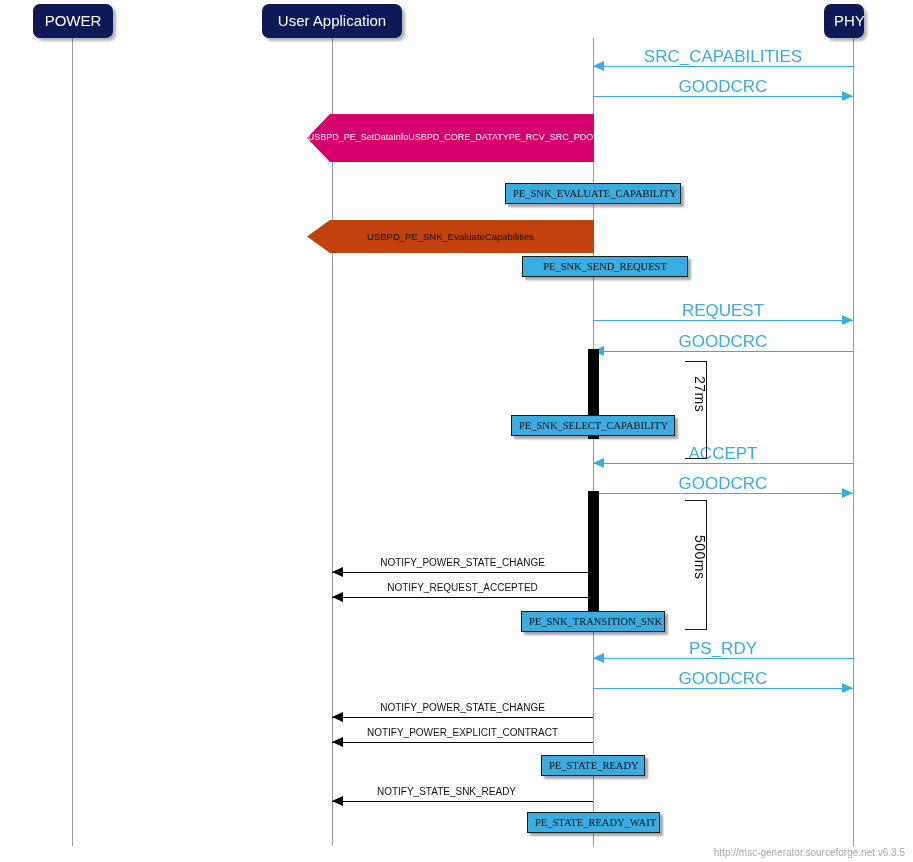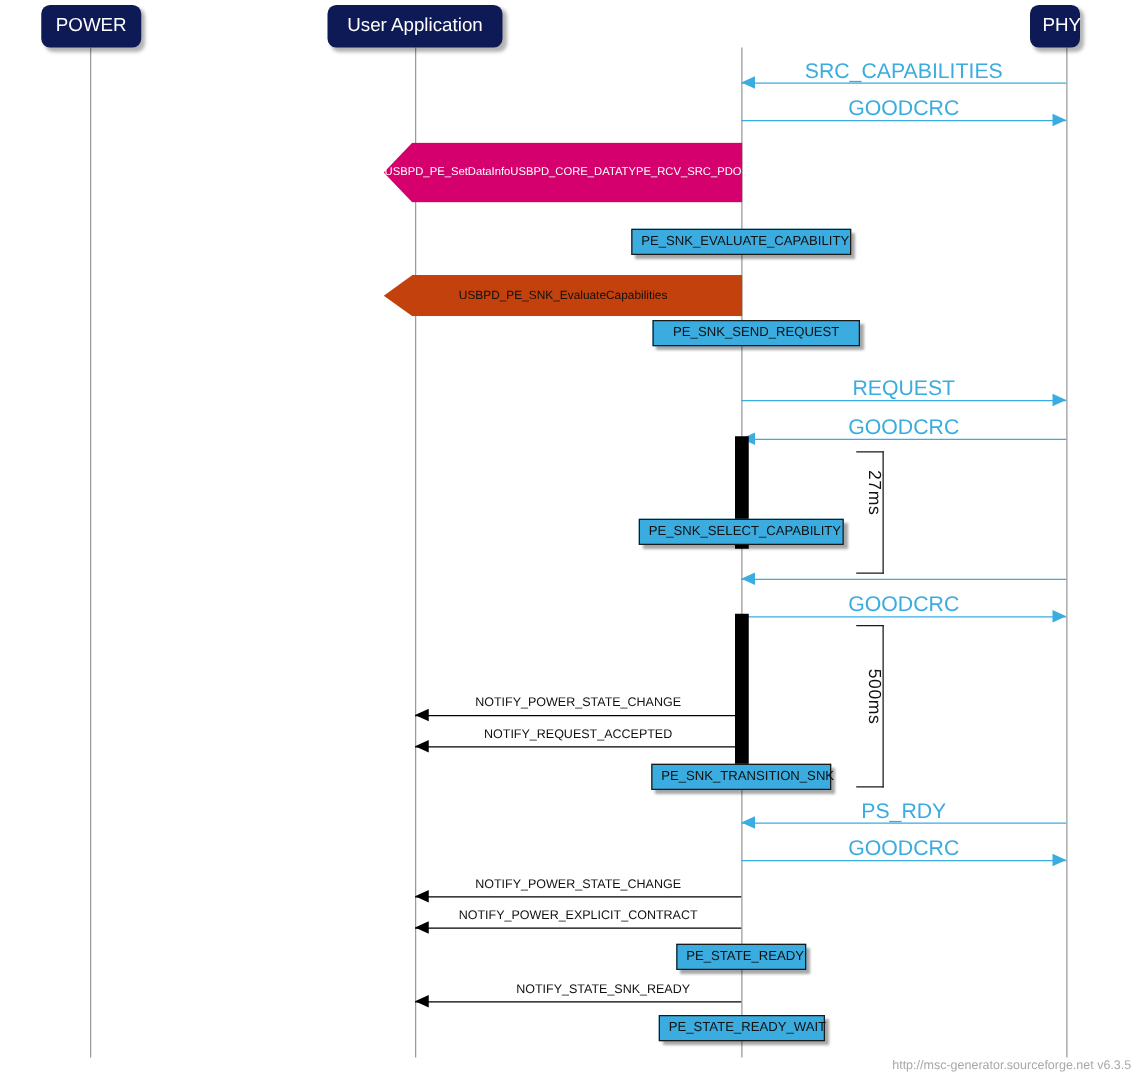--- a/index.html
+++ b/index.html
@@ -48,20 +48,21 @@
     background: #3bacdf;
     border: 1.4px solid #1a1a1a;
     color: #111111;
     font-size: 10.5px;
     line-height: 19px;
     text-align: center;
     white-space: nowrap;
     box-shadow: 3px 3px 2px rgba(0,0,0,0.35);
     box-sizing: border-box;
     padding: 0 7px;
+    font-family: Liberation Serif, serif;
   }
   
   .bluelabel {
     position: absolute;
     color: #3bacdf;
     font-size: 17px;
     white-space: nowrap;
     text-align: center;
   }
   .bluelineWrap { position: absolute; }
@@ -172,20 +173,21 @@
     <div class="blueline" style="left:0;width:260px"></div>
     <div class="arrowR" style="left:249px"></div>
   </div>
 
   <div class="bluelabel" style="left:593px;top:332px;width:260px">GOODCRC</div>
   <div class="bluelineWrap" style="left:593px;top:351px">
     <div class="blueline" style="left:0;width:260px"></div>
     <div class="arrowL" style="left:0"></div>
   </div>
 
+  <div class="bluelabel" style="left:593px;top:444px;width:260px">ACCEPT</div>
   <div class="bluelineWrap" style="left:593px;top:463px">
     <div class="blueline" style="left:0;width:260px"></div>
     <div class="arrowL" style="left:0"></div>
   </div>
 
   <div class="bluelabel" style="left:593px;top:474px;width:260px">GOODCRC</div>
   <div class="bluelineWrap" style="left:593px;top:493px">
     <div class="blueline" style="left:0;width:260px"></div>
     <div class="arrowR" style="left:249px"></div>
   </div>
@@ -219,21 +221,21 @@
     <div class="blackline" style="left:0;width:261px"></div>
     <div class="arrowL blk" style="left:0"></div>
   </div>
 
   <div class="blacklabel" style="left:332px;top:727px;width:261px">NOTIFY_POWER_EXPLICIT_CONTRACT</div>
   <div class="bluelineWrap" style="left:332px;top:742px">
     <div class="blackline" style="left:0;width:261px"></div>
     <div class="arrowL blk" style="left:0"></div>
   </div>
 
-  <div class="blacklabel" style="left:352px;top:786px;width:261px">NOTIFY_STATE_SNK_READY</div>
+  <div class="blacklabel" style="left:316px;top:786px;width:261px">NOTIFY_STATE_SNK_READY</div>
   <div class="bluelineWrap" style="left:332px;top:801px">
     <div class="blackline" style="left:0;width:261px"></div>
     <div class="arrowL blk" style="left:0"></div>
   </div>
 
   <div class="activation" style="left:588px;top:349px;height:90px"></div>
   <div class="activation" style="left:588px;top:491px;height:138px"></div>
 
   <div class="bracket" style="left:685px;top:361px;width:22px;height:98px"></div>
   <div class="bracket-label" style="left:692px;top:376px">27ms</div>

